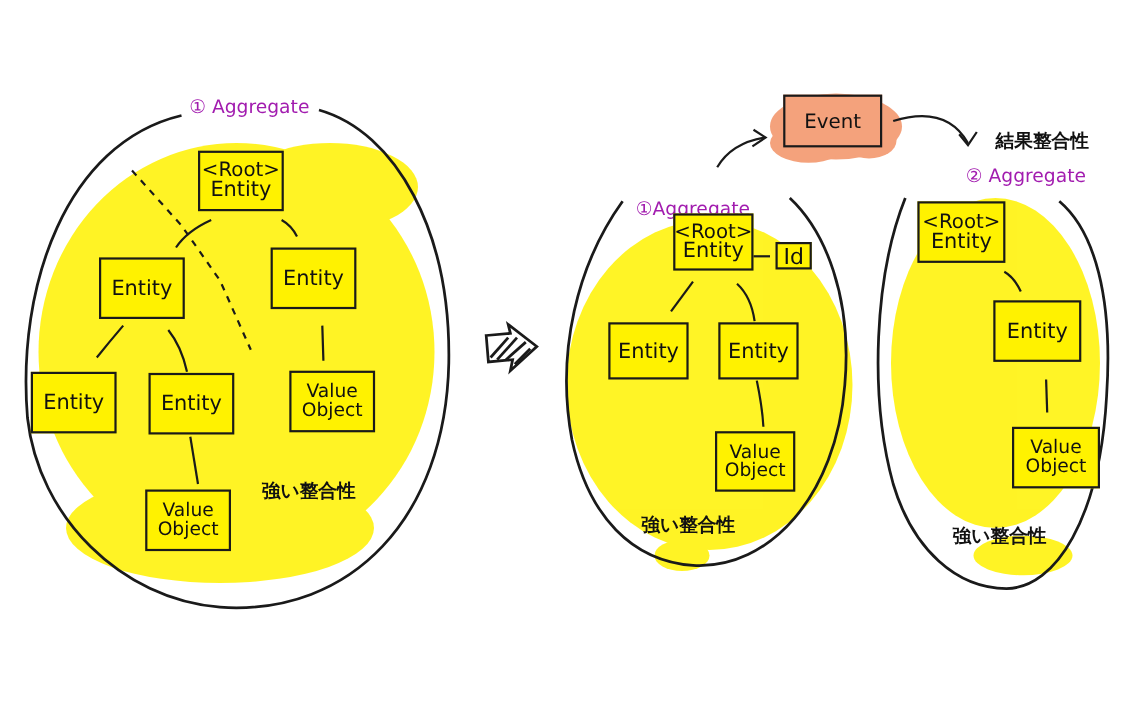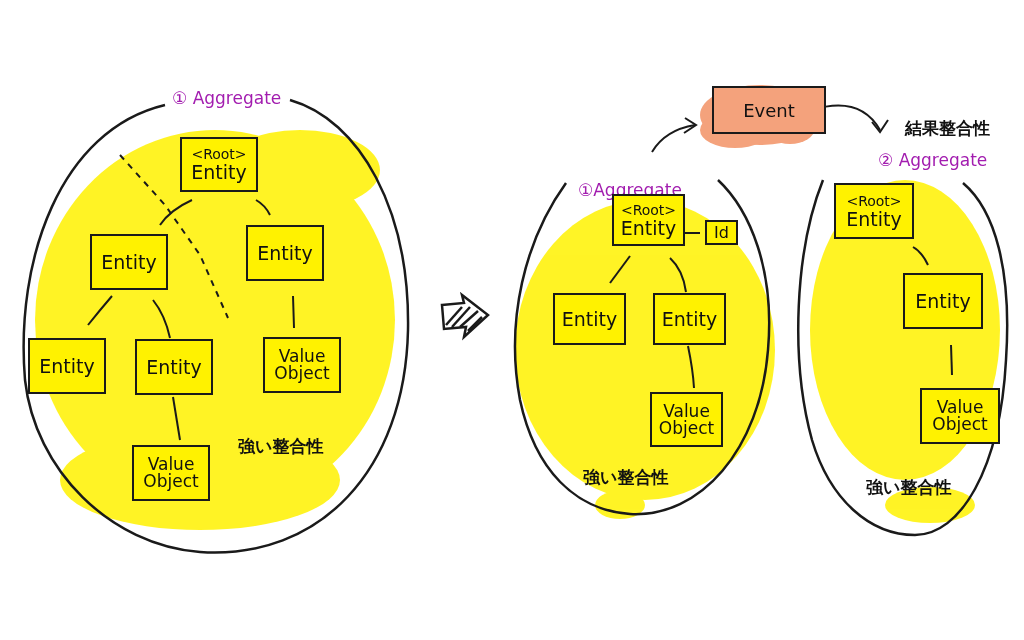--- a/index.html
+++ b/index.html
@@ -1,21 +1,21 @@
 <!DOCTYPE html>
 <html><head>
 <meta charset="utf-8">
 <style>
   html, body { margin:0; padding:0; background:#ffffff; }
   body { width:1024px; height:640px; position:relative; overflow:hidden; font-family:"DejaVu Sans", sans-serif; }
   svg.bg { position:absolute; left:0; top:0; }
   .box { position:absolute; border:2px solid #1a1a1a; background:#fff200; box-sizing:border-box;
          display:flex; flex-direction:column; align-items:center; justify-content:center; color:#111; }
   .box .t { font-size:19px; line-height:20px; }
-  .box .s { font-size:14px; line-height:15px; }
+  .box .s { font-size:18px; line-height:15px; }
   .vo .s { font-size:17px; line-height:17px; }
   .lbl { position:absolute; font-size:17px; color:#a21caf; white-space:nowrap; }
   .jp { position:absolute; font-size:17px; font-weight:bold; color:#111; white-space:nowrap; }
   .event { position:absolute; border:2px solid #1a1a1a; background:#f4a27c; box-sizing:border-box;
            display:flex; align-items:center; justify-content:center; font-size:18px; color:#111; }
 </style>
 </head>
 <body>
 
 <svg class="bg" width="1024" height="640">
@@ -103,30 +103,30 @@
 <div class="box vo" style="left:263px;top:337px;width:78px;height:56px;">
   <span class="s">Value</span>
   <span class="s">Object</span>
 </div>
 <div class="box vo" style="left:132px;top:445px;width:78px;height:56px;">
   <span class="s">Value</span>
   <span class="s">Object</span>
 </div>
 <div class="jp" style="left:238px;top:435px;">強い整合性</div>
 
-<div class="event" style="left:712px;top:86px;width:114px;height:48px;">Event</div>
+<div class="event" style="left:712px;top:86px;width:90px;height:48px;">Event</div>
 <div class="jp" style="left:905px;top:88px;margin-top:29px;">結果整合性</div>
 
 <div class="lbl" style="left:578px;top:152px;margin-top:28px;">①Aggregate</div>
 <div class="box" style="left:612px;top:194px;width:73px;height:52px;">
   <span class="s">&lt;Root&gt;</span>
   <span class="t">Entity</span>
 </div>
 <div class="box" style="left:705px;top:220px;width:33px;height:25px;">
-  <span class="t" style="font-size:16px;">Id</span>
+  <span class="t" style="font-size:20px;">Id</span>
 </div>
 <div class="box" style="left:553px;top:293px;width:73px;height:52px;">
   <span class="t">Entity</span>
 </div>
 <div class="box" style="left:653px;top:293px;width:73px;height:52px;">
   <span class="t">Entity</span>
 </div>
 <div class="box vo" style="left:650px;top:392px;width:73px;height:55px;">
   <span class="s">Value</span>
   <span class="s">Object</span>

